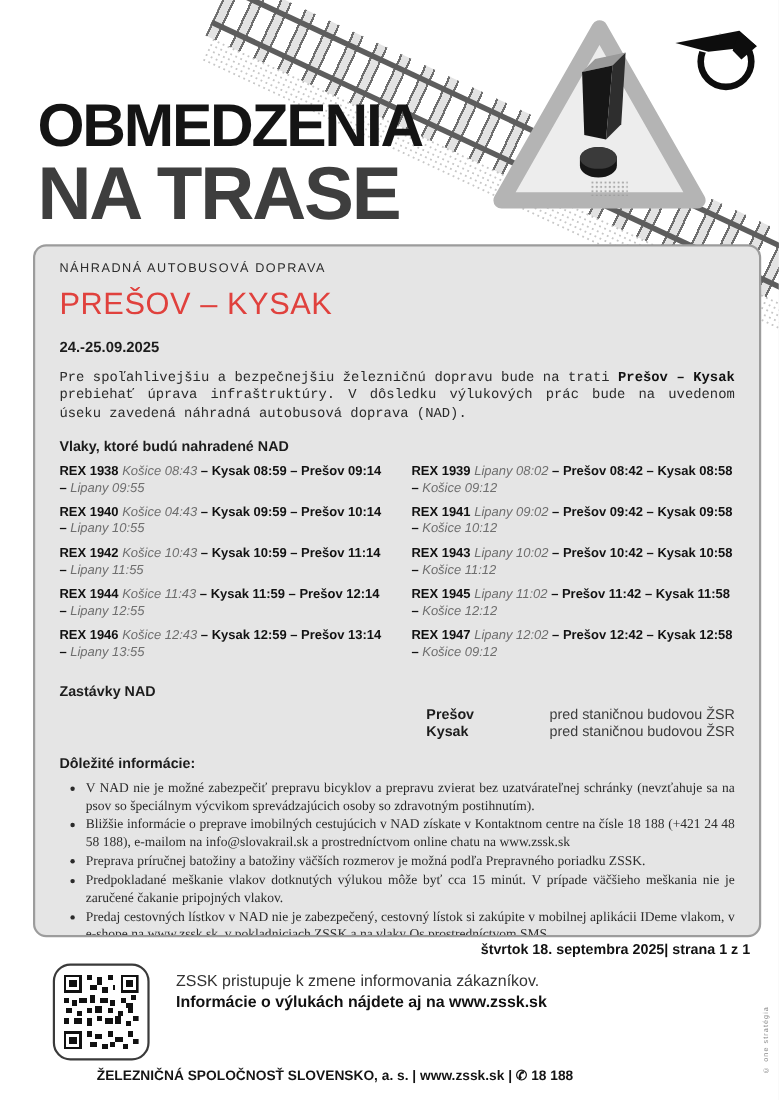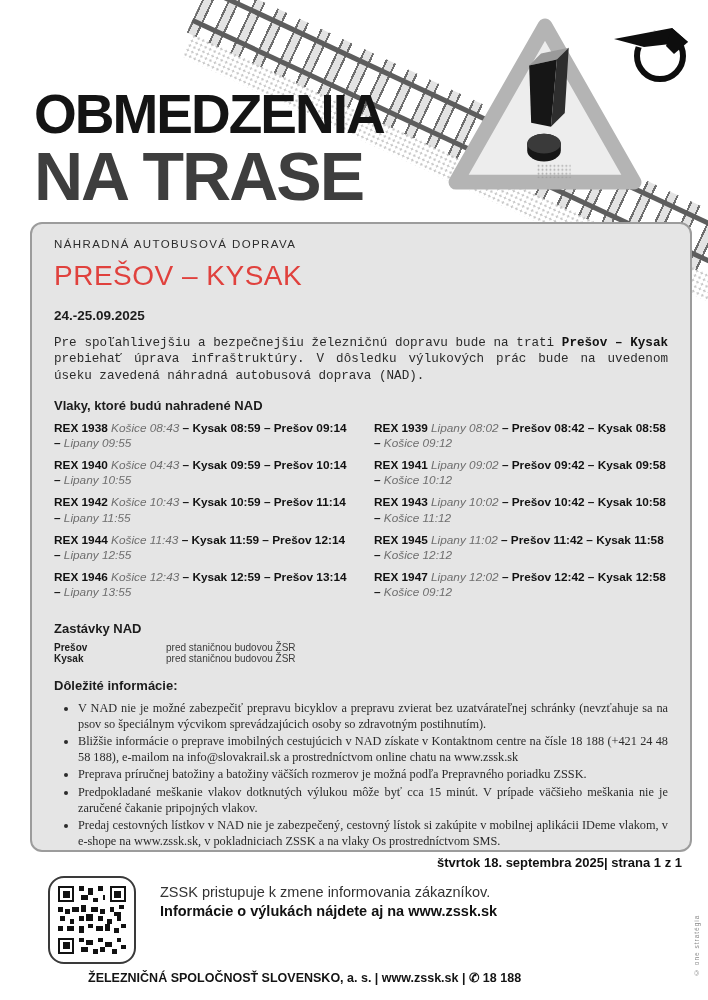--- a/index.html
+++ b/index.html
@@ -43,21 +43,21 @@
   .date{margin:16px 0 0;font-size:13.5px;font-weight:bold;color:#1c1c1c;}
   .intro{margin:12px 0 0;font-size:12.6px;line-height:1.3;text-align:justify;color:#2b2b2b;font-family:Liberation Mono, monospace;}
   .intro b{color:#111;}
   .sec-heading{margin:14px 0 0;font-size:13px;font-weight:bold;color:#1c1c1c;}
   .train-cols{display:flex;gap:26px;margin-top:8px;}
   .train-col{flex:1;min-width:0;}
   .train{font-size:11.8px;line-height:1.28;margin-bottom:7px;color:#222;}
   .train .b{font-weight:bold;color:#111;}
   .train .it{font-style:italic;color:#6e6e6e;}
   .stops{margin-top:6px;}
-  .stop-row{display:flex;font-size:10px;margin-top:0;}
+  .stop-row{display:flex;font-size:13px;margin-top:0;justify-content:flex-end;}
   .stop-name{width:112px;font-weight:bold;color:#1c1c1c;}
   .stop-desc{color:#3c3c3c;}
   .bullets{margin:8px 0 0;padding-left:24px;font-family:Liberation Serif, serif;}
   .bullets li{font-size:12.3px;line-height:1.27;text-align:justify;color:#2b2b2b;margin-bottom:2px;}
 
   
   .dateline{position:absolute;top:855px;left:0;width:682px;text-align:right;
     font-size:13px;font-weight:bold;color:#111;z-index:5;}
   .qr-box{position:absolute;left:48px;top:876px;width:88px;height:88px;
     border:2.5px solid #3a3a3a;border-radius:16px;box-sizing:border-box;

